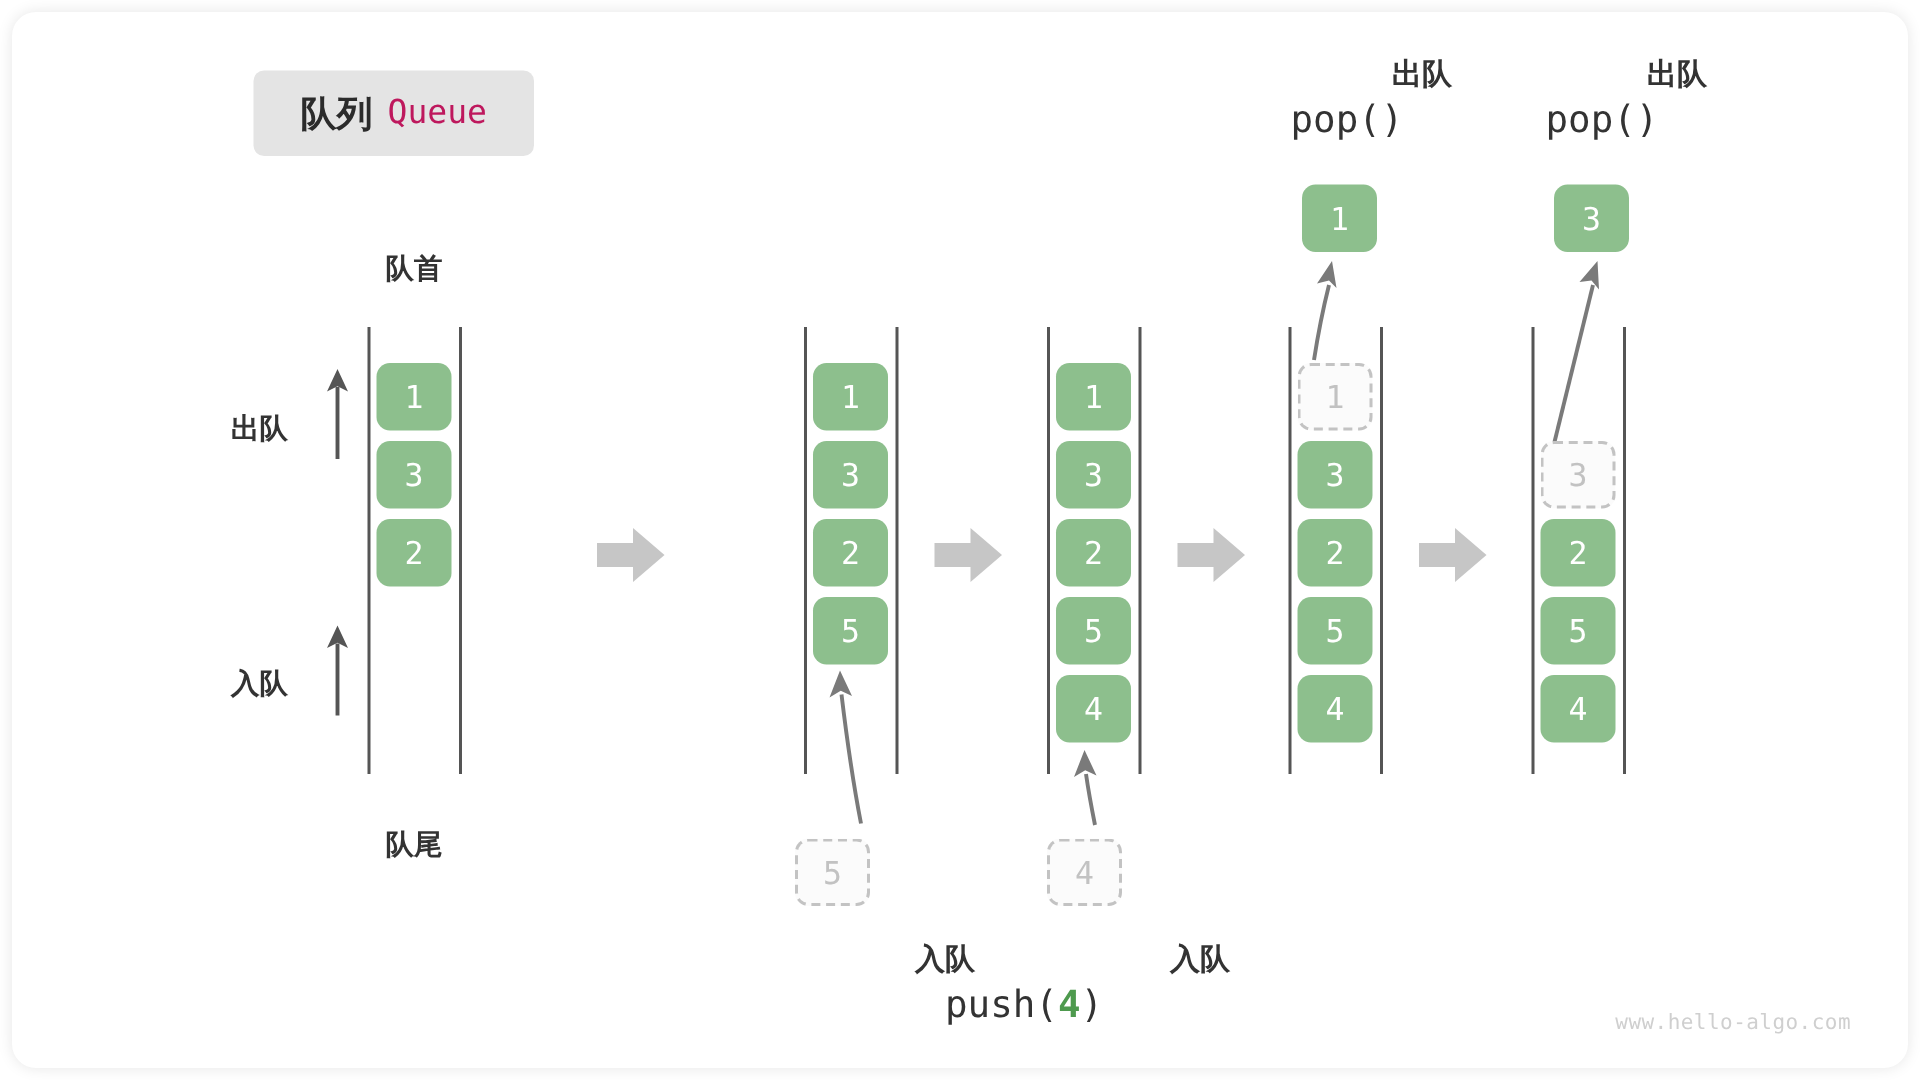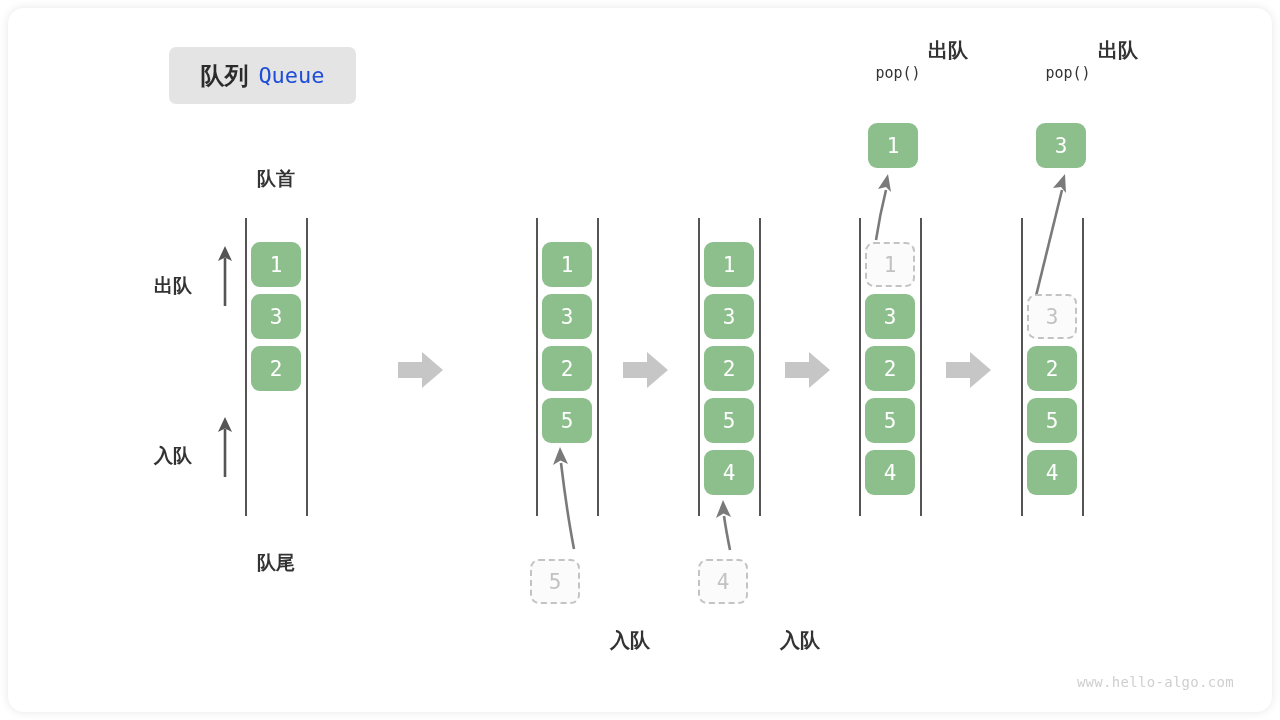--- a/index.html
+++ b/index.html
@@ -33,40 +33,40 @@
     background: #e4e4e4;
     border-radius: 7px;
     display: flex; align-items: center; justify-content: center;
     gap: 10px;
   }
   #title-chip .cn {
     font-size: 24px; font-weight: bold; color: #2b2b2b;
     font-family: "Liberation Sans", "DejaVu Sans", sans-serif;
   }
   #title-chip .en {
-    font-size: 22px; color: #1d4ed8;
+    font-size: 22px; color: #be185d;
     font-family: "DejaVu Sans Mono", "Liberation Mono", monospace;
   }
 
   
   .cn-label {
     font-size: 19px; font-weight: bold; color: #333333;
     font-family: "Liberation Sans", "DejaVu Sans", sans-serif;
     white-space: nowrap;
     text-align: right;
   }
   .mono-label {
     font-size: 21px; color: #333333;
     font-family: "DejaVu Sans Mono", "Liberation Mono", monospace;
     white-space: nowrap;
   }
   .mono-label .num { color: #4e9a4e; font-weight: bold; }
   .op-block { text-align: center; }
   .op-block .cn-label { font-size: 20px; display:block; line-height: 1.25; }
-  .op-block .mono-label { font-size: 15px; display:block; line-height: 1.35; }
+  .op-block .mono-label { font-size: 25px; display:block; line-height: 1.35; }
 
   
   .rail {
     width: 1.6px;
     background: #555555;
   }
 
   
   .cell {
     width: 50px; height: 45px;
@@ -164,20 +164,21 @@
   <div class="abs cell filled" style="left:696px; top:442px;">4</div>
 
   <svg class="abs" style="left:702px; top:488px;" width="30" height="56" viewBox="0 0 30 56">
     <path d="M20 54 Q16 34 14 20" stroke="#7a7a7a" stroke-width="2.6" fill="none"></path>
     <path d="M13 4 L21 21 L13.5 17.5 L6 22 Z" fill="#7a7a7a"></path>
   </svg>
 
   <div class="abs cell ghost" style="left:690px; top:551px;">4</div>
   <div class="abs op-block" style="left:622px; top:620px; width:190px; text-align:left;">
     <span class="cn-label">入队</span>
+    <span class="mono-label"><span>push(</span><span class="num">4</span><span>)</span></span>
   </div>
 
   <svg class="abs step-arrow" style="left:777px; top:342px;" viewBox="0 0 46 40">
     <path d="M0 12 L24 12 L24 2 L45 20 L24 38 L24 28 L0 28 Z" fill="#c6c6c6"></path>
   </svg>
 
   <div class="abs op-block" style="left:820px; top:30px; width:140px;">
     <span class="cn-label">出队</span>
     <span class="mono-label">pop()</span>
   </div>

